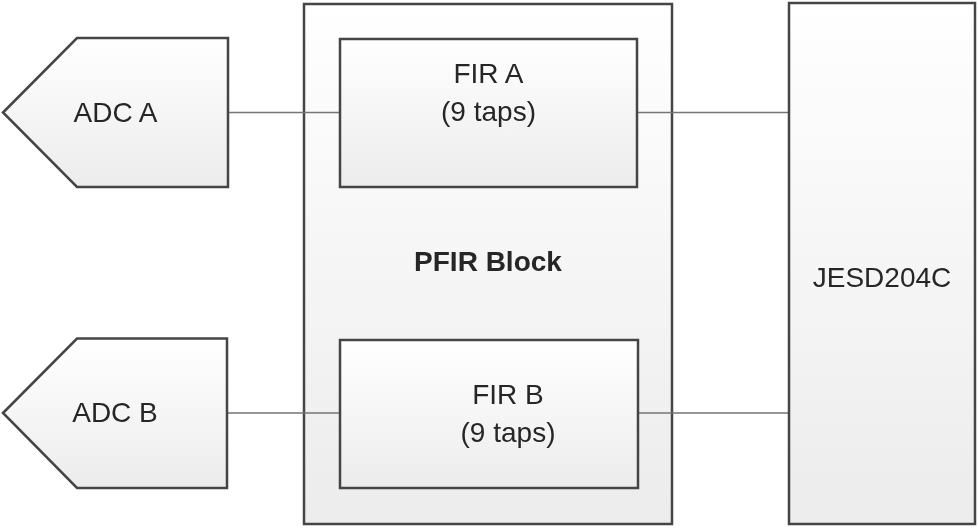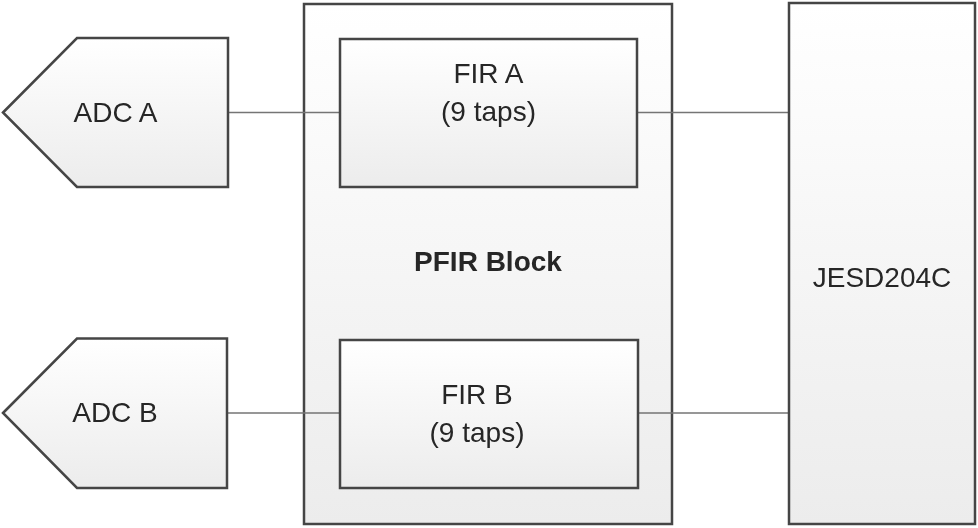--- a/index.html
+++ b/index.html
@@ -65,21 +65,21 @@
 
   <div class="label" style="left:340px; top:39px; width:297px; height:108px;">
     <span>FIR A</span>
     <span>(9 taps)</span>
   </div>
 
   <div class="label" style="left:304px; top:243px; width:368px; height:38px;font-weight:bold;">
     <span>PFIR Block</span>
   </div>
 
-  <div class="label" style="left:328px; top:340px; width:298px; height:148px;">
+  <div class="label" style="left:359px; top:340px; width:298px; height:148px;">
     <span>FIR B</span>
     <span>(9 taps)</span>
   </div>
 
   <div class="label" style="left:789px; top:17px; width:186px; height:521px;text-align:right;">
     <span>JESD204C</span>
   </div>
 
 </div>
 

